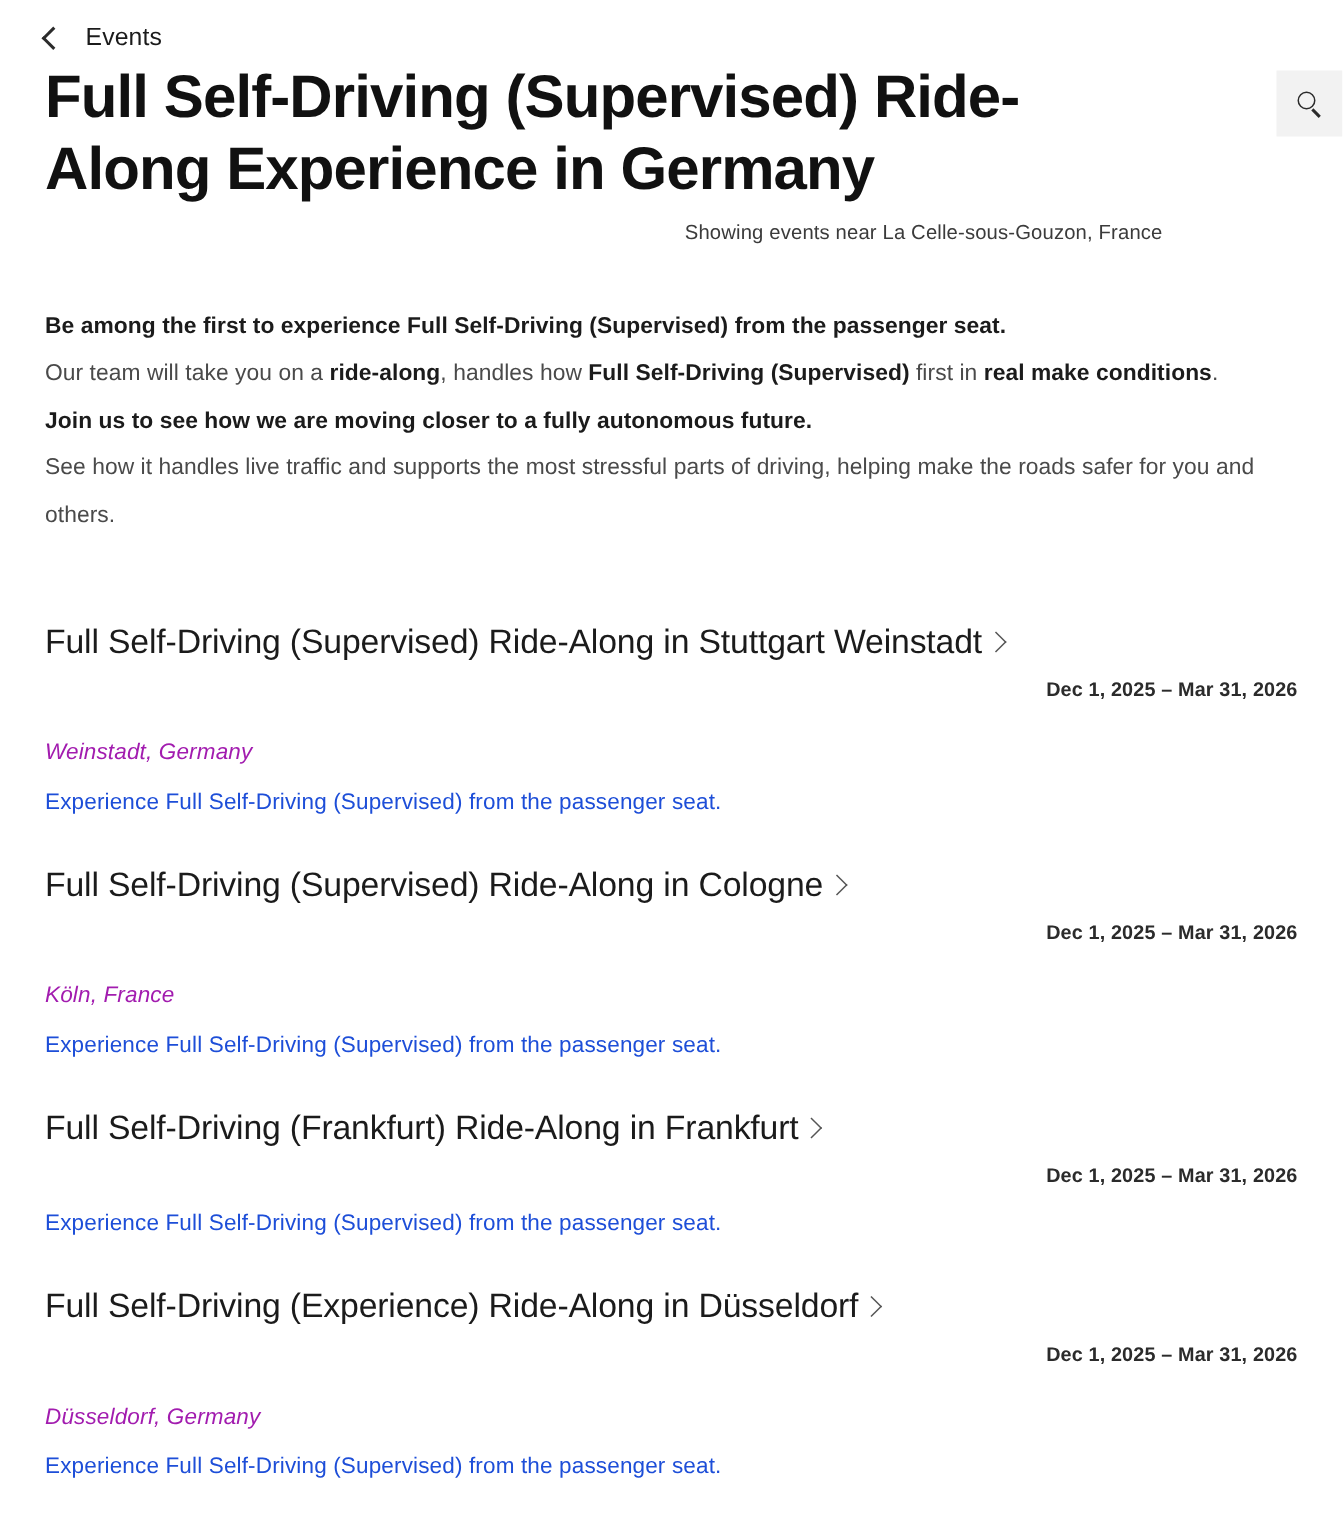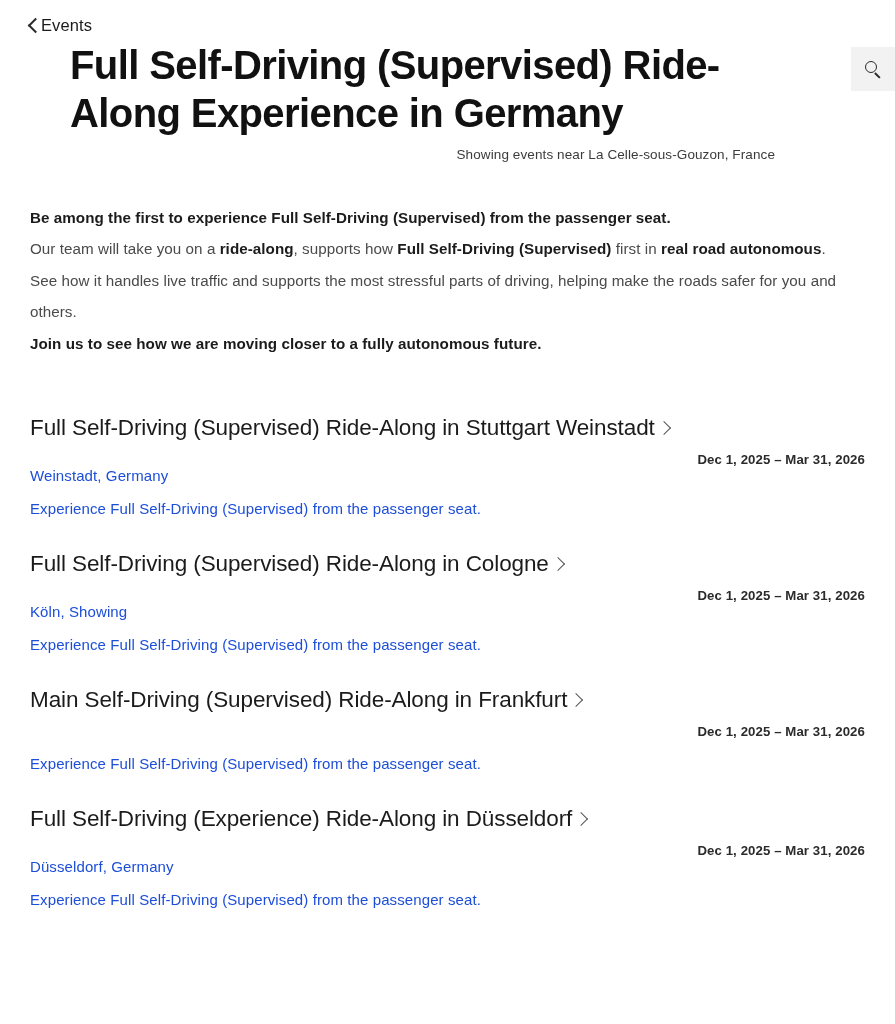--- a/index.html
+++ b/index.html
@@ -14,21 +14,21 @@
     color: #1b1b1b;
     -webkit-font-smoothing: antialiased;
     position: relative;
     overflow-x: hidden;
   }
 
   
   .back-row {
     display: flex;
     align-items: center;
-    gap: 0;
+    gap: 16px;
     padding: 16px 0 6px 30px;
   }
   .chev-left {
     width: 9px;
     height: 9px;
     border-left: 2px solid #2b2b2b;
     border-bottom: 2px solid #2b2b2b;
     transform: rotate(45deg);
     display: inline-block;
     margin-bottom: 1px;
@@ -71,21 +71,20 @@
     width: 7px;
     height: 1.7px;
     background: #2b2b2b;
     transform: rotate(45deg);
     transform-origin: left center;
   }
 
   
   .page-head {
     padding: 0 120px 0 30px;
-    margin-left: 40px;
   }
   h1.title {
     margin: 0;
     font-size: 40px;
     line-height: 1.2;
     font-weight: 700;
     letter-spacing: -0.6px;
     color: #111111;
   }
   .subtitle {
@@ -139,23 +138,25 @@
   }
   .event-date {
     margin-top: 11px;
     font-size: 13.2px;
     font-weight: 700;
     color: #2b2b2b;
     letter-spacing: .1px;
     text-align: right;
   }
   .event-place {
+    margin-top: 26px;
     font-size: 15px;
-    color: #1d4ed8;
-    letter-spacing: .1px;
+    color: #a21caf;
+    letter-spacing: .1px;
+    font-style: italic;
   }
   .event-desc {
     margin-top: 16px;
     font-size: 15px;
     color: #1d4ed8;
     letter-spacing: .1px;
   }
 </style>
 </head>
 <body>
@@ -172,47 +173,47 @@
   </span>
 </div>
 
 <div class="page-head">
   <h1 class="title">Full Self-Driving (Supervised) Ride-Along Experience in Germany</h1>
   <div class="subtitle">Showing events near La Celle-sous-Gouzon, France</div>
 </div>
 
 <div class="intro" id="intro-block">
     <div class="line"><b>Be among the first to experience Full Self-Driving (Supervised) from the passenger seat.</b></div>
-    <div class="line"><span>Our team will take you on a </span><b>ride-along</b><span>, supports how </span><b>Full Self-Driving (Supervised)</b><span> first in </span><b>real road autonomous</b><span>.</span></div>
+    <div class="line"><span>Our team will take you on a </span><b>ride-along</b><span>, handles how </span><b>Full Self-Driving (Supervised)</b><span> first in </span><b>real make conditions</b><span>.</span></div>
+    <div class="line"><b>Join us to see how we are moving closer to a fully autonomous future.</b></div>
     <div class="line"><span>See how it handles live traffic and supports the most stressful parts of driving, helping make the roads safer for you and others.</span></div>
-    <div class="line"><b>Join us to see how we are moving closer to a fully autonomous future.</b></div>
   </div>
 
 <div class="events" id="event-list">
     <div class="event">
       <div class="event-head">
         <span class="event-title">Full Self-Driving (Supervised) Ride-Along in Stuttgart Weinstadt</span>
         <span class="chev-right"></span>
       </div>
       <div class="event-date">Dec 1, 2025 – Mar 31, 2026</div>
       <div class="event-place">Weinstadt, Germany</div>
       <div class="event-desc">Experience Full Self-Driving (Supervised) from the passenger seat.</div>
     </div>
     <div class="event">
       <div class="event-head">
         <span class="event-title">Full Self-Driving (Supervised) Ride-Along in Cologne</span>
         <span class="chev-right"></span>
       </div>
       <div class="event-date">Dec 1, 2025 – Mar 31, 2026</div>
-      <div class="event-place">Köln, Showing</div>
-      <div class="event-desc">Experience Full Self-Driving (Supervised) from the passenger seat.</div>
-    </div>
-    <div class="event">
-      <div class="event-head">
-        <span class="event-title">Main Self-Driving (Supervised) Ride-Along in Frankfurt</span>
+      <div class="event-place">Köln, France</div>
+      <div class="event-desc">Experience Full Self-Driving (Supervised) from the passenger seat.</div>
+    </div>
+    <div class="event">
+      <div class="event-head">
+        <span class="event-title">Full Self-Driving (Frankfurt) Ride-Along in Frankfurt</span>
         <span class="chev-right"></span>
       </div>
       <div class="event-date">Dec 1, 2025 – Mar 31, 2026</div>
       <div class="event-desc">Experience Full Self-Driving (Supervised) from the passenger seat.</div>
     </div>
     <div class="event">
       <div class="event-head">
         <span class="event-title">Full Self-Driving (Experience) Ride-Along in Düsseldorf</span>
         <span class="chev-right"></span>
       </div>

